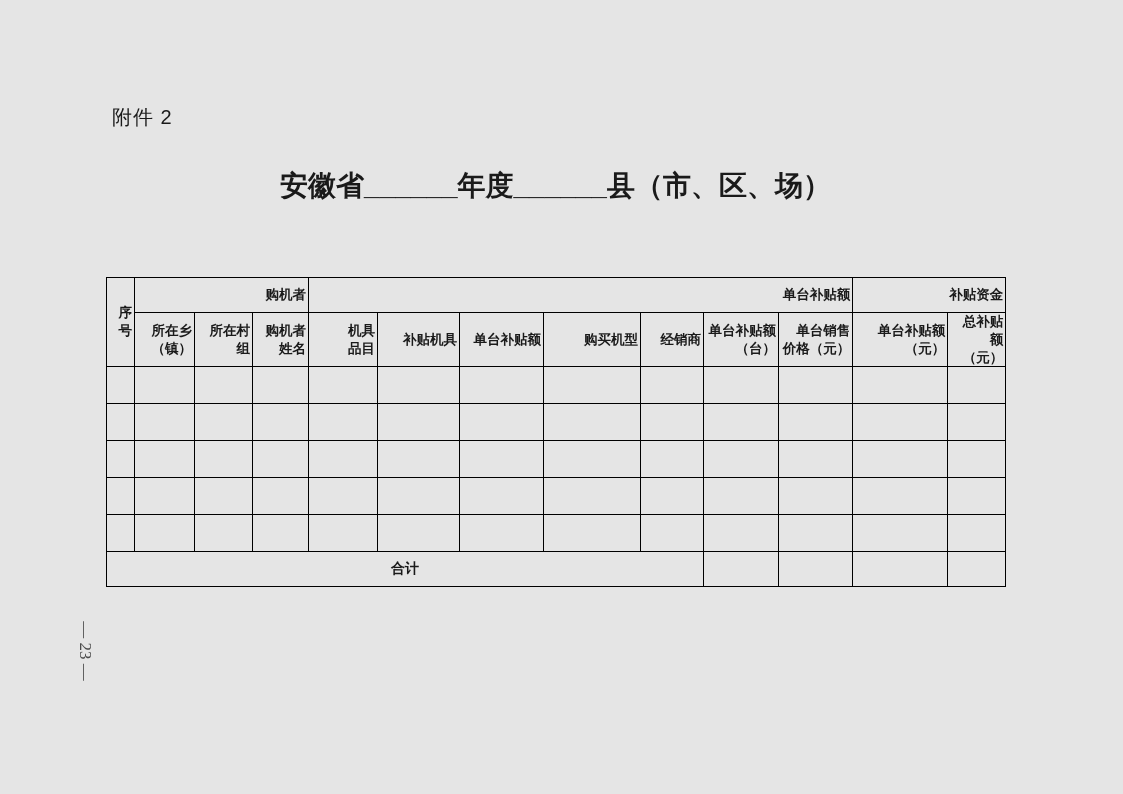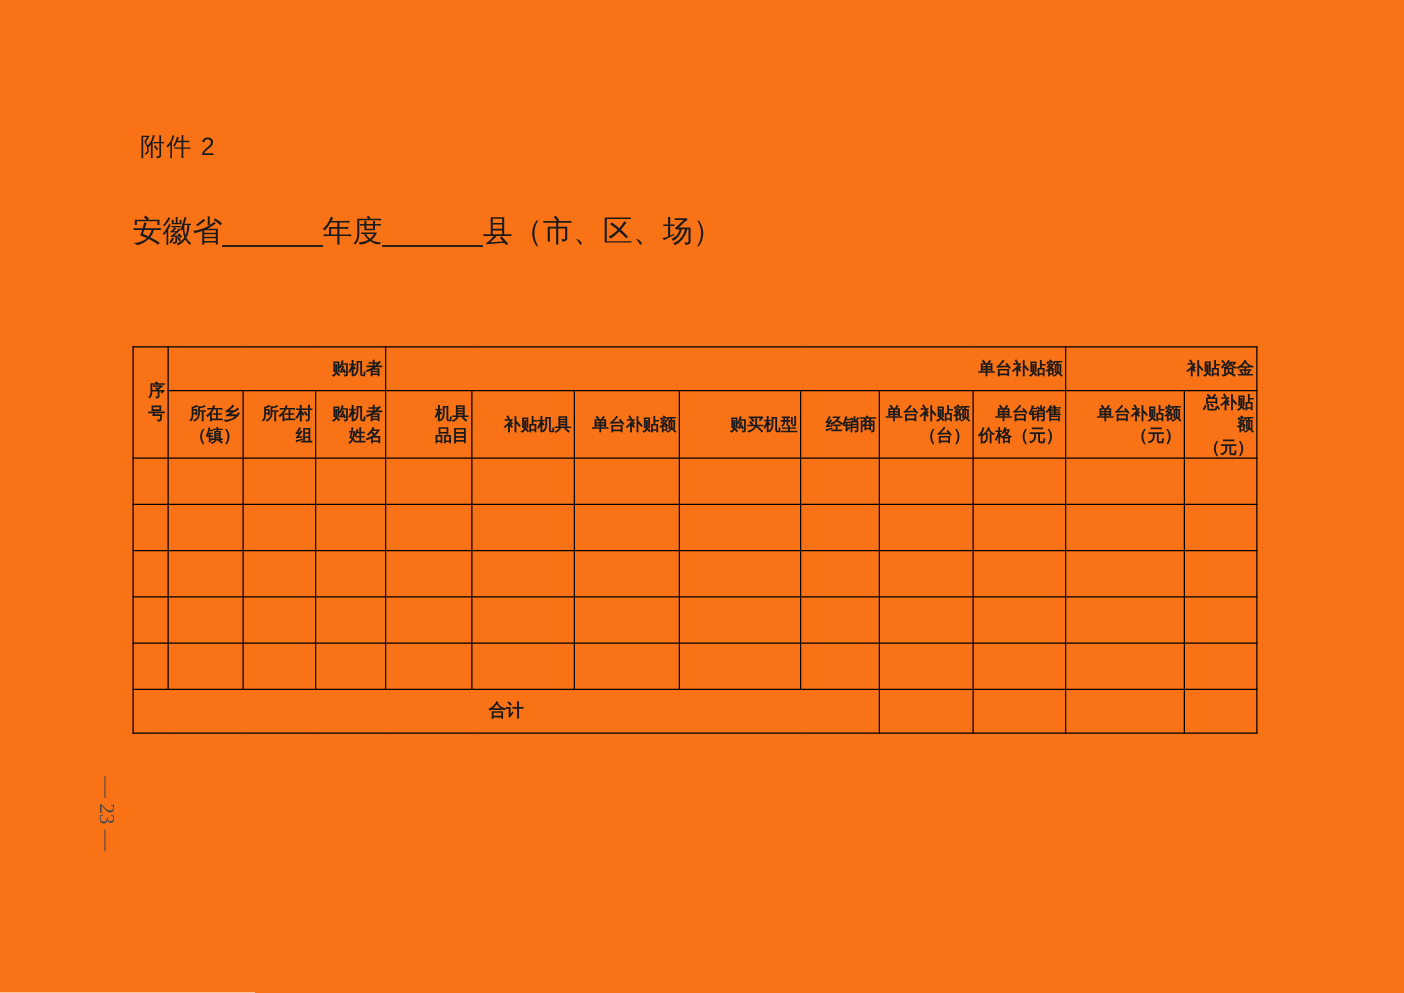--- a/index.html
+++ b/index.html
@@ -1,40 +1,41 @@
 <!DOCTYPE html>
 <html><head>
 <meta charset="utf-8">
 <style>
   * { margin: 0; padding: 0; box-sizing: border-box; }
   html, body { background: #fff; }
   .page {
     position: relative;
     width: 1123px;
     height: 794px;
-    background: #f97316;
+    background: #e5e5e5;
     font-family: "Liberation Sans", sans-serif;
     color: #1a1a1a;
     overflow: hidden;
   }
   .attachment-label {
     position: absolute;
     left: 112px;
     top: 104px;
     font-size: 20px;
     letter-spacing: 1px;
     white-space: pre;
   }
   .title-block {
     position: absolute;
     left: 106px;
     top: 170px;
     width: 899px;
-    font-weight: normal;
-    font-size: 24px;
+    text-align: center;
+    font-weight: bold;
+    font-size: 28px;
     line-height: 32px;
   }
   .title-line-2 { margin-top: 11px; }
   table.form-table {
     position: absolute;
     left: 106px;
     top: 277px;
     width: 899px;
     border-collapse: collapse;
     table-layout: fixed;

